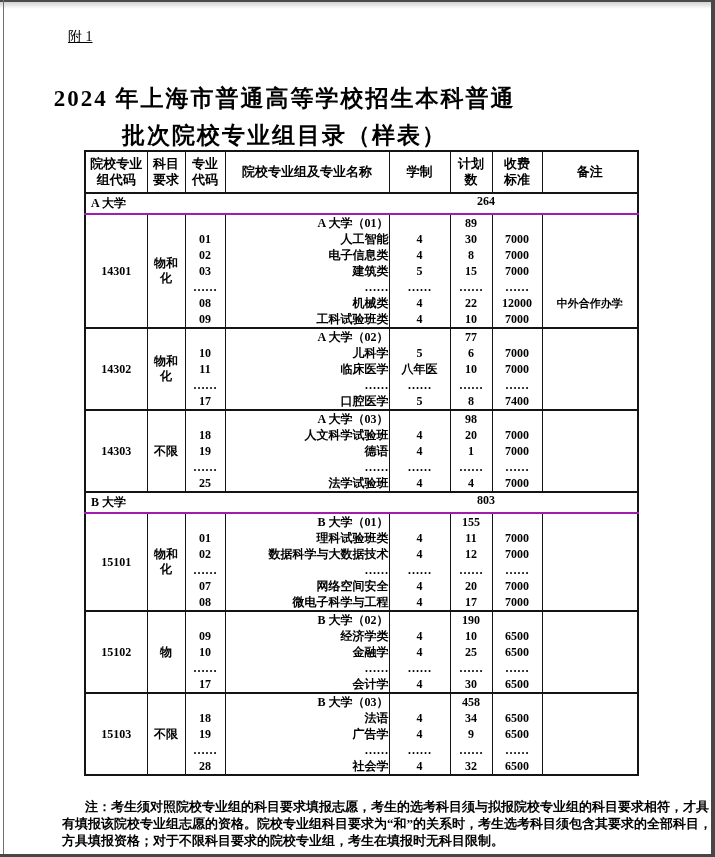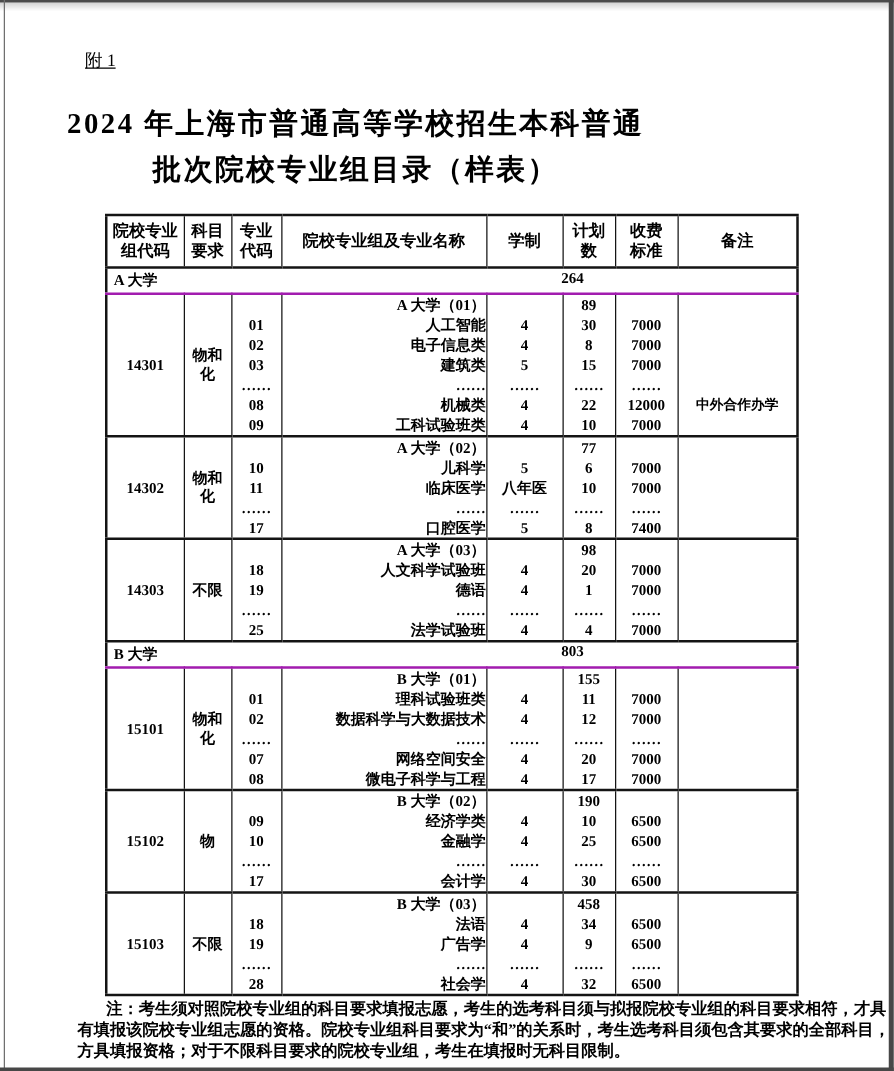--- a/index.html
+++ b/index.html
@@ -14,28 +14,28 @@
   
   .edge { position: absolute; background: #4a4a4a; z-index: 5; }
   .edge-top { left: 0; top: 0; width: 715px; height: 2px;
     background: linear-gradient(#4a4a4a, #4a4a4a); }
   .edge-top-shadow { position: absolute; left: 0; top: 2px; width: 715px; height: 7px;
     background: linear-gradient(rgba(0,0,0,0.18), rgba(0,0,0,0)); z-index: 5; }
   .edge-left { left: 3px; top: 0; width: 1px; height: 857px; background: #6f6f6f; }
   .edge-right { left: 711px; top: 0; width: 4px; height: 857px; background: #474747; }
   .edge-bottom { left: 0; top: 854px; width: 715px; height: 3px; background: #474747; }
 
-  .attachment { position: absolute; left: 68px; top: 40px;
+  .attachment { position: absolute; left: 68px; top: 28px;
     font-size: 14px; font-weight: 400; text-decoration: underline; }
 
   .doc-title { position: absolute; left: 0; top: 80px; width: 569px;
     text-align: center; font-weight: 700; font-size: 23px;
     letter-spacing: 2px; line-height: 37px; }
 
-  table.catalog { position: absolute; left: 84px; top: 171px;
+  table.catalog { position: absolute; left: 84px; top: 150px;
     border-collapse: collapse; table-layout: fixed; width: 553px;
     font-size: 12px; font-weight: 700; }
   table.catalog col.c1 { width: 62px; }
   table.catalog col.c2 { width: 38px; }
   table.catalog col.c3 { width: 40px; }
   table.catalog col.c4 { width: 164px; }
   table.catalog col.c5 { width: 61px; }
   table.catalog col.c6 { width: 42px; }
   table.catalog col.c7 { width: 50px; }
   table.catalog col.c8 { width: 96px; }
@@ -49,21 +49,21 @@
     height: 40px; font-size: 13px; line-height: 16px;
     white-space: pre-line; font-weight: 700;
     border-top: 2px solid #141414; border-bottom: 2px solid #141414;
   }
   tr.university-row td {
     height: 19px; border-top: 2px solid #141414; border-bottom: 2px solid #a21caf;
     position: relative; text-align: left;
   }
   .uni-name { padding-left: 5px; font-weight: 700; }
   .uni-plan { position: absolute; left: 363px; top: 0; width: 46px; height: 100%;
-    text-align: left; }
+    text-align: right; }
   tr.group-row td { border-top: 2px solid #141414; border-bottom: 2px solid #141414;
     border-left: 1px solid #141414; border-right: 1px solid #141414; }
   td.subject-cell, td.group-code-cell { white-space: pre-line; line-height: 15px; }
   td.stack { vertical-align: top; padding: 1px 0 0 0; }
   .cline { height: 16px; line-height: 16px; white-space: pre; overflow: visible; }
   td.col-name .cline { text-align: right; padding-left: 9px; }
   td.col-remark .cline { text-align: center; font-size: 11px; }
 
   .footnote { position: absolute; left: 62px; top: 798px; width: 600px;
     font-size: 13px; font-weight: 700; line-height: 17px; }

